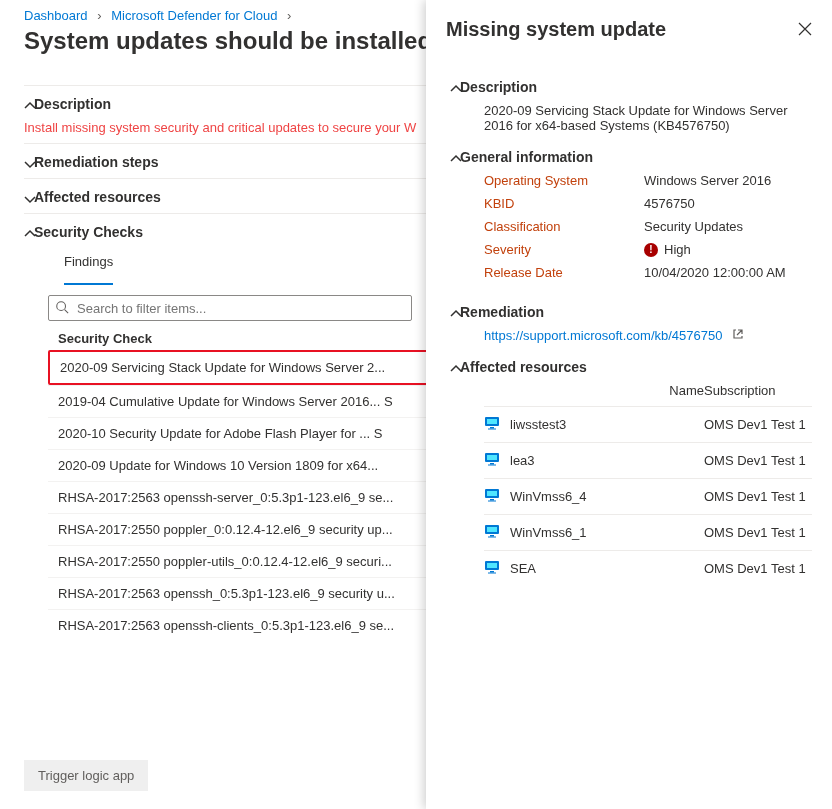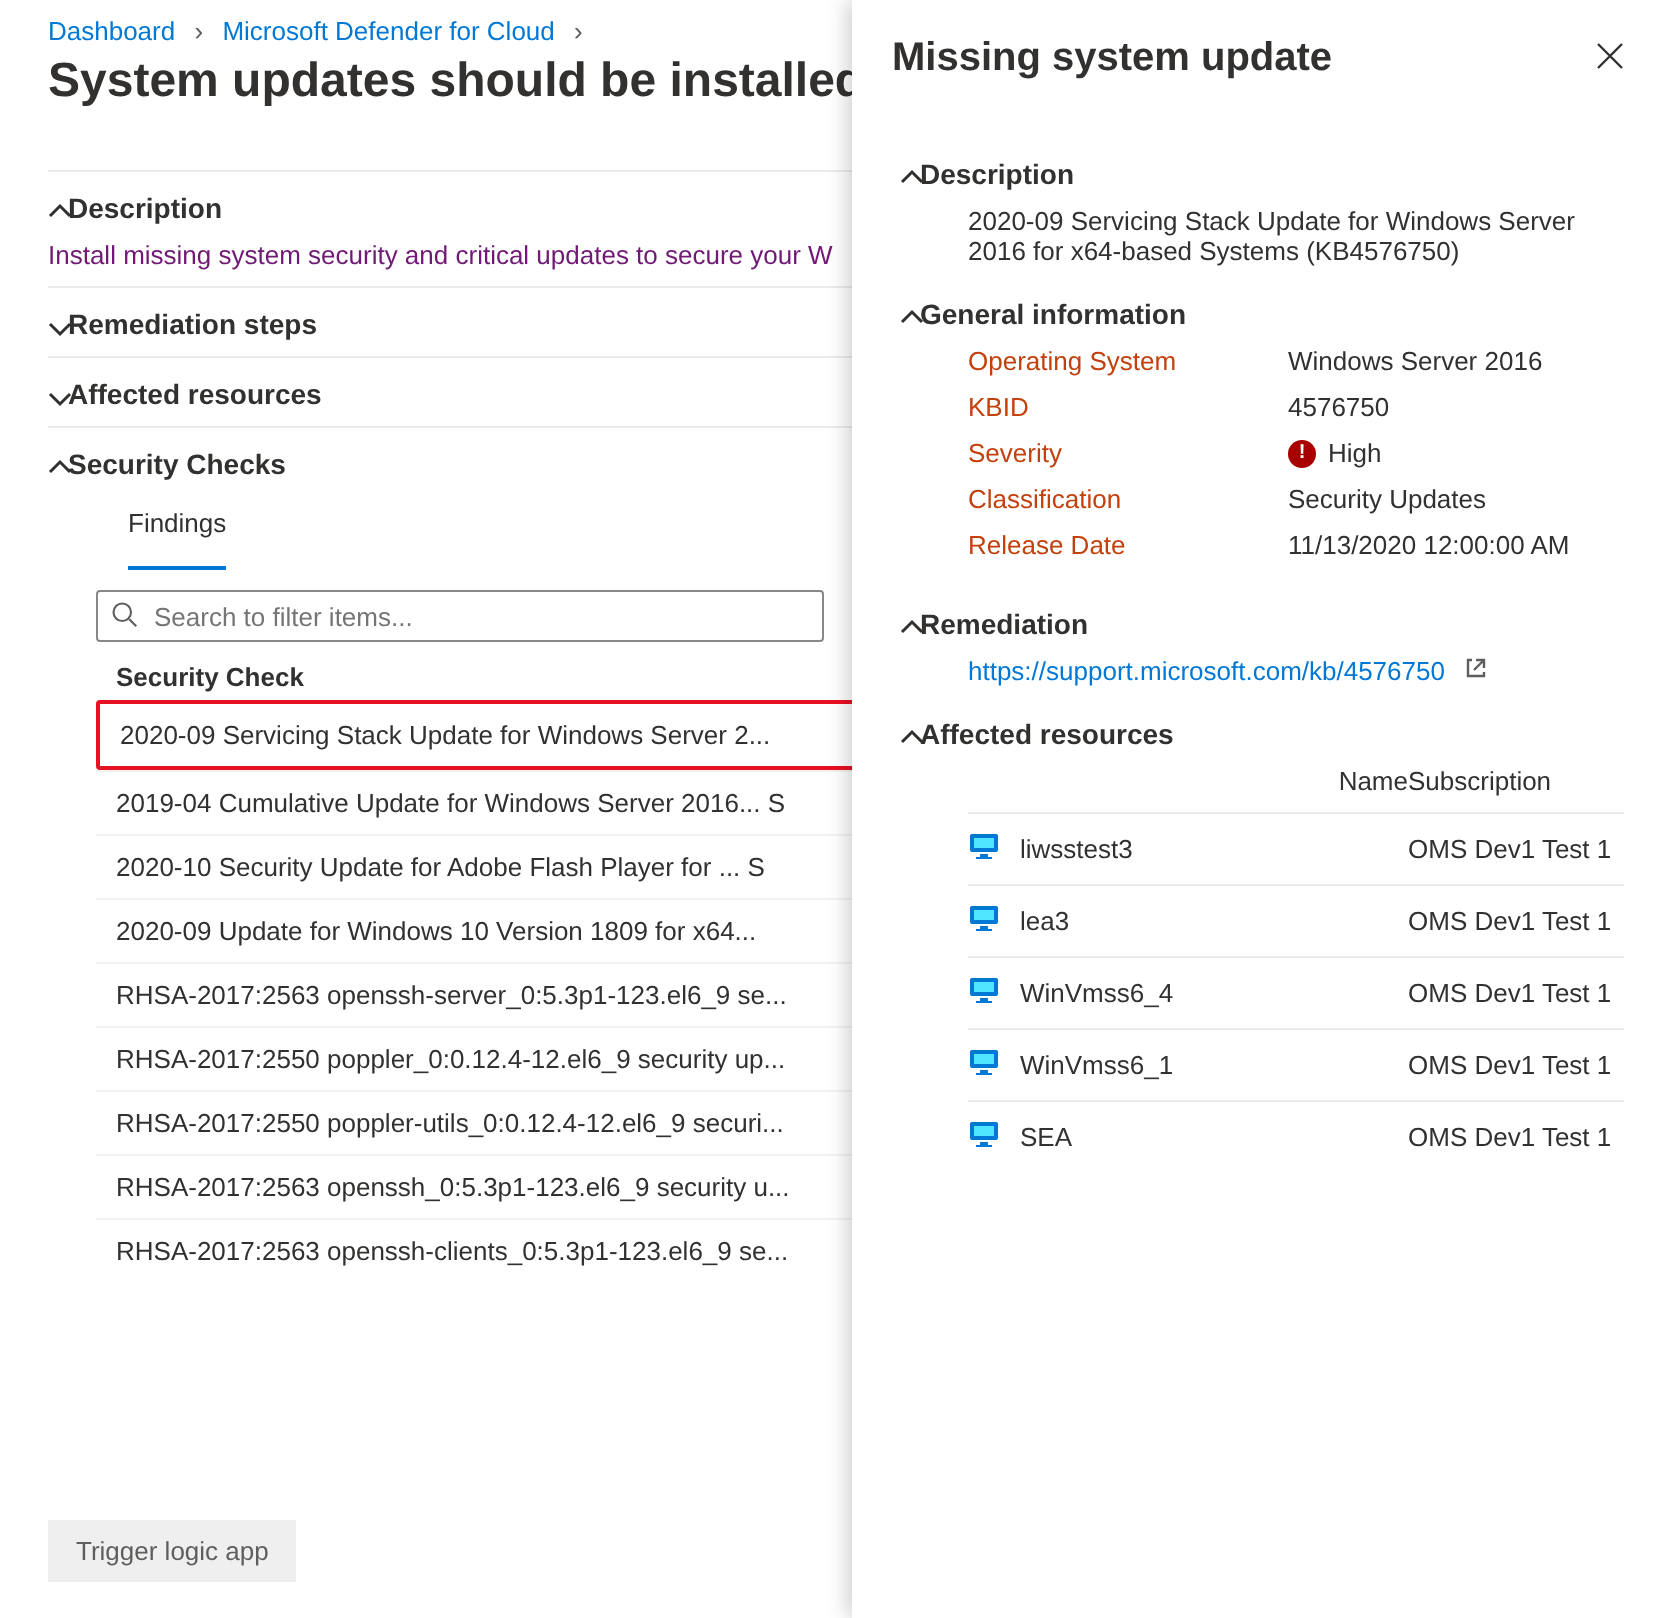--- a/index.html
+++ b/index.html
@@ -6,21 +6,21 @@
   html, body { margin: 0; padding: 0; font-family: "Segoe UI", Arial, sans-serif; font-size: 13px; color: #323130; background: #fff; width: 832px; height: 809px; overflow: hidden; }
   a { color: #0078d4; text-decoration: none; }
 
   .left-panel { position: absolute; left: 0; top: 0; width: 832px; height: 809px; padding: 8px 0 0 24px; }
   .breadcrumb { font-size: 13px; margin-bottom: 4px; }
   .breadcrumb .sep { color: #605e5c; padding: 0 6px; }
   .page-title { font-size: 24px; font-weight: 600; margin: 4px 0 30px 0; }
 
   .section { border-top: 1px solid #edebe9; padding: 10px 0 8px 0; width: 780px; }
   .section-header { display: flex; align-items: center; font-weight: 600; font-size: 14px; cursor: pointer; }
-  .section-body { margin-top: 8px; font-size: 13px; color: #701a75; }
+  .section-body { margin-top: 8px; font-size: 13px; color: #ef4444; }
   .chev { width: 10px; height: 10px; display: inline-block; }
   .chev svg { width: 12px; height: 12px; }
 
   .findings-label { margin: 14px 0 0 40px; font-size: 13px; padding-bottom:14px; display:inline-block; border-bottom: 2px solid #0078d4;}
   .search-wrap { margin: 10px 0 6px 24px; width: 364px; border: 1px solid #8a8886; border-radius: 2px; display: flex; align-items: center; height: 26px; padding: 0 6px; gap: 6px; }
   .search-wrap svg { width: 14px; height: 14px; color: #605e5c; }
   .search-wrap input { border: none; outline: none; flex: 1; font-size: 13px; color: #605e5c; background: transparent; }
 
   .list-header { display:flex; margin: 10px 0 0 34px; font-weight:600; font-size:13px; width: 370px; }
   .list { margin: 4px 0 0 24px; width: 380px; }
@@ -165,36 +165,36 @@
             <span>Windows Server 2016</span>
           </div>
         </div>
         <div class="info-row">
           <div class="k">KBID</div>
           <div class="v">
             <span>4576750</span>
           </div>
         </div>
         <div class="info-row">
+          <div class="k">Classification</div>
+          <div class="v">
+            <span>Security Updates</span>
+          </div>
+        </div>
+        <div class="info-row">
           <div class="k">Severity</div>
           <div class="v">
             <span class="badge-high">!</span>
             <span>High</span>
           </div>
         </div>
         <div class="info-row">
-          <div class="k">Classification</div>
-          <div class="v">
-            <span>Security Updates</span>
-          </div>
-        </div>
-        <div class="info-row">
           <div class="k">Release Date</div>
           <div class="v">
-            <span>11/13/2020 12:00:00 AM</span>
+            <span>10/04/2020 12:00:00 AM</span>
           </div>
         </div>
       </div>
   </div>
 
   <div class="section">
     <div class="section-header">
       <span class="chev"><svg viewBox="0 0 12 12">
             <path d="M1 8 L6 3 L11 8" stroke="#323130" stroke-width="1.5" fill="none"></path>
           </svg></span>

